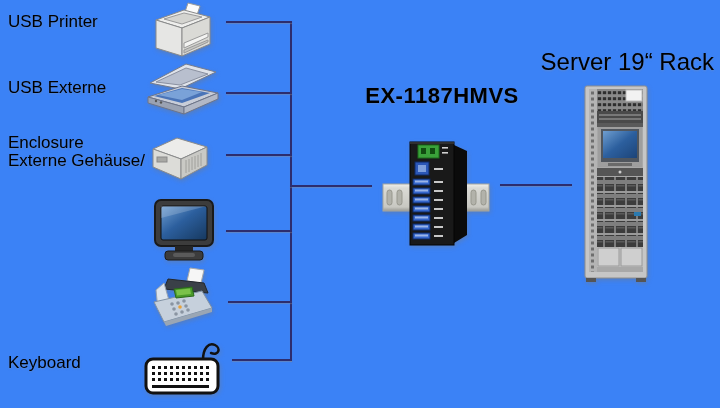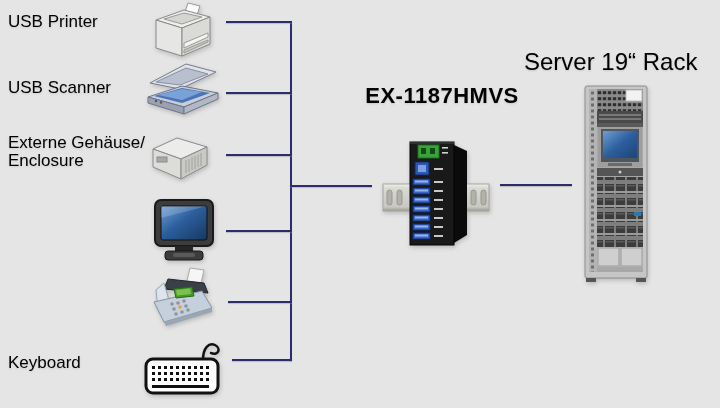--- a/index.html
+++ b/index.html
@@ -1,51 +1,51 @@
 <!DOCTYPE html>
 <html><head>
 <meta charset="utf-8">
 <style>
   html,body{margin:0;padding:0;background:#fff;}
   #stage{
-    position:relative;width:720px;height:408px;background:#e5e5e5;
+    position:relative;width:720px;height:408px;background:#3b82f6;
     font-family:"Liberation Sans", sans-serif;overflow:hidden;
   }
   .dev-label{
     position:absolute;left:8px;font-size:17px;line-height:18px;color:#000;
     text-shadow:0 1px 2px rgba(150,150,150,0.35);white-space:nowrap;
   }
   .line{
     position:absolute;background:#2d2d6e;
     box-shadow:0 1px 1px rgba(140,140,140,0.45);
   }
   .hline{height:2px;}
   .vline{width:2px;}
   .icon{position:absolute;filter:drop-shadow(1px 2px 2px rgba(120,120,120,0.4));}
   .hub-title{
     position:absolute;left:352px;top:83px;width:180px;text-align:center;
     font-size:22px;font-weight:bold;color:#000;letter-spacing:0.5px;
     text-shadow:0 1px 2px rgba(150,150,150,0.35);
   }
   .rack-title{
-    position:absolute;left:524px;top:48px;width:190px;text-align:left;
+    position:absolute;left:524px;top:48px;width:190px;text-align:right;
     font-size:24px;color:#000;text-shadow:0 1px 2px rgba(150,150,150,0.35);
     white-space:nowrap;
   }
 </style>
 </head>
 <body>
 
 <div id="stage">
 
   <div class="dev-label" style="top:13px">USB Printer</div>
-  <div class="dev-label" style="top:79px">USB Scanner</div>
+  <div class="dev-label" style="top:79px">USB Externe</div>
   <div class="dev-label" style="top:134px">
+    <div>Enclosure</div>
     <div>Externe Gehäuse/</div>
-    <div>Enclosure</div>
   </div>
   <div class="dev-label" style="top:354px">Keyboard</div>
 
   <div class="line vline" style="left:290px;top:21px;height:340px"></div>
   <div class="line hline" style="left:226px;top:21px;width:66px"></div>
   <div class="line hline" style="left:226px;top:92px;width:66px"></div>
   <div class="line hline" style="left:226px;top:154px;width:66px"></div>
   <div class="line hline" style="left:226px;top:230px;width:66px"></div>
   <div class="line hline" style="left:228px;top:301px;width:64px"></div>
   <div class="line hline" style="left:232px;top:359px;width:60px"></div>

